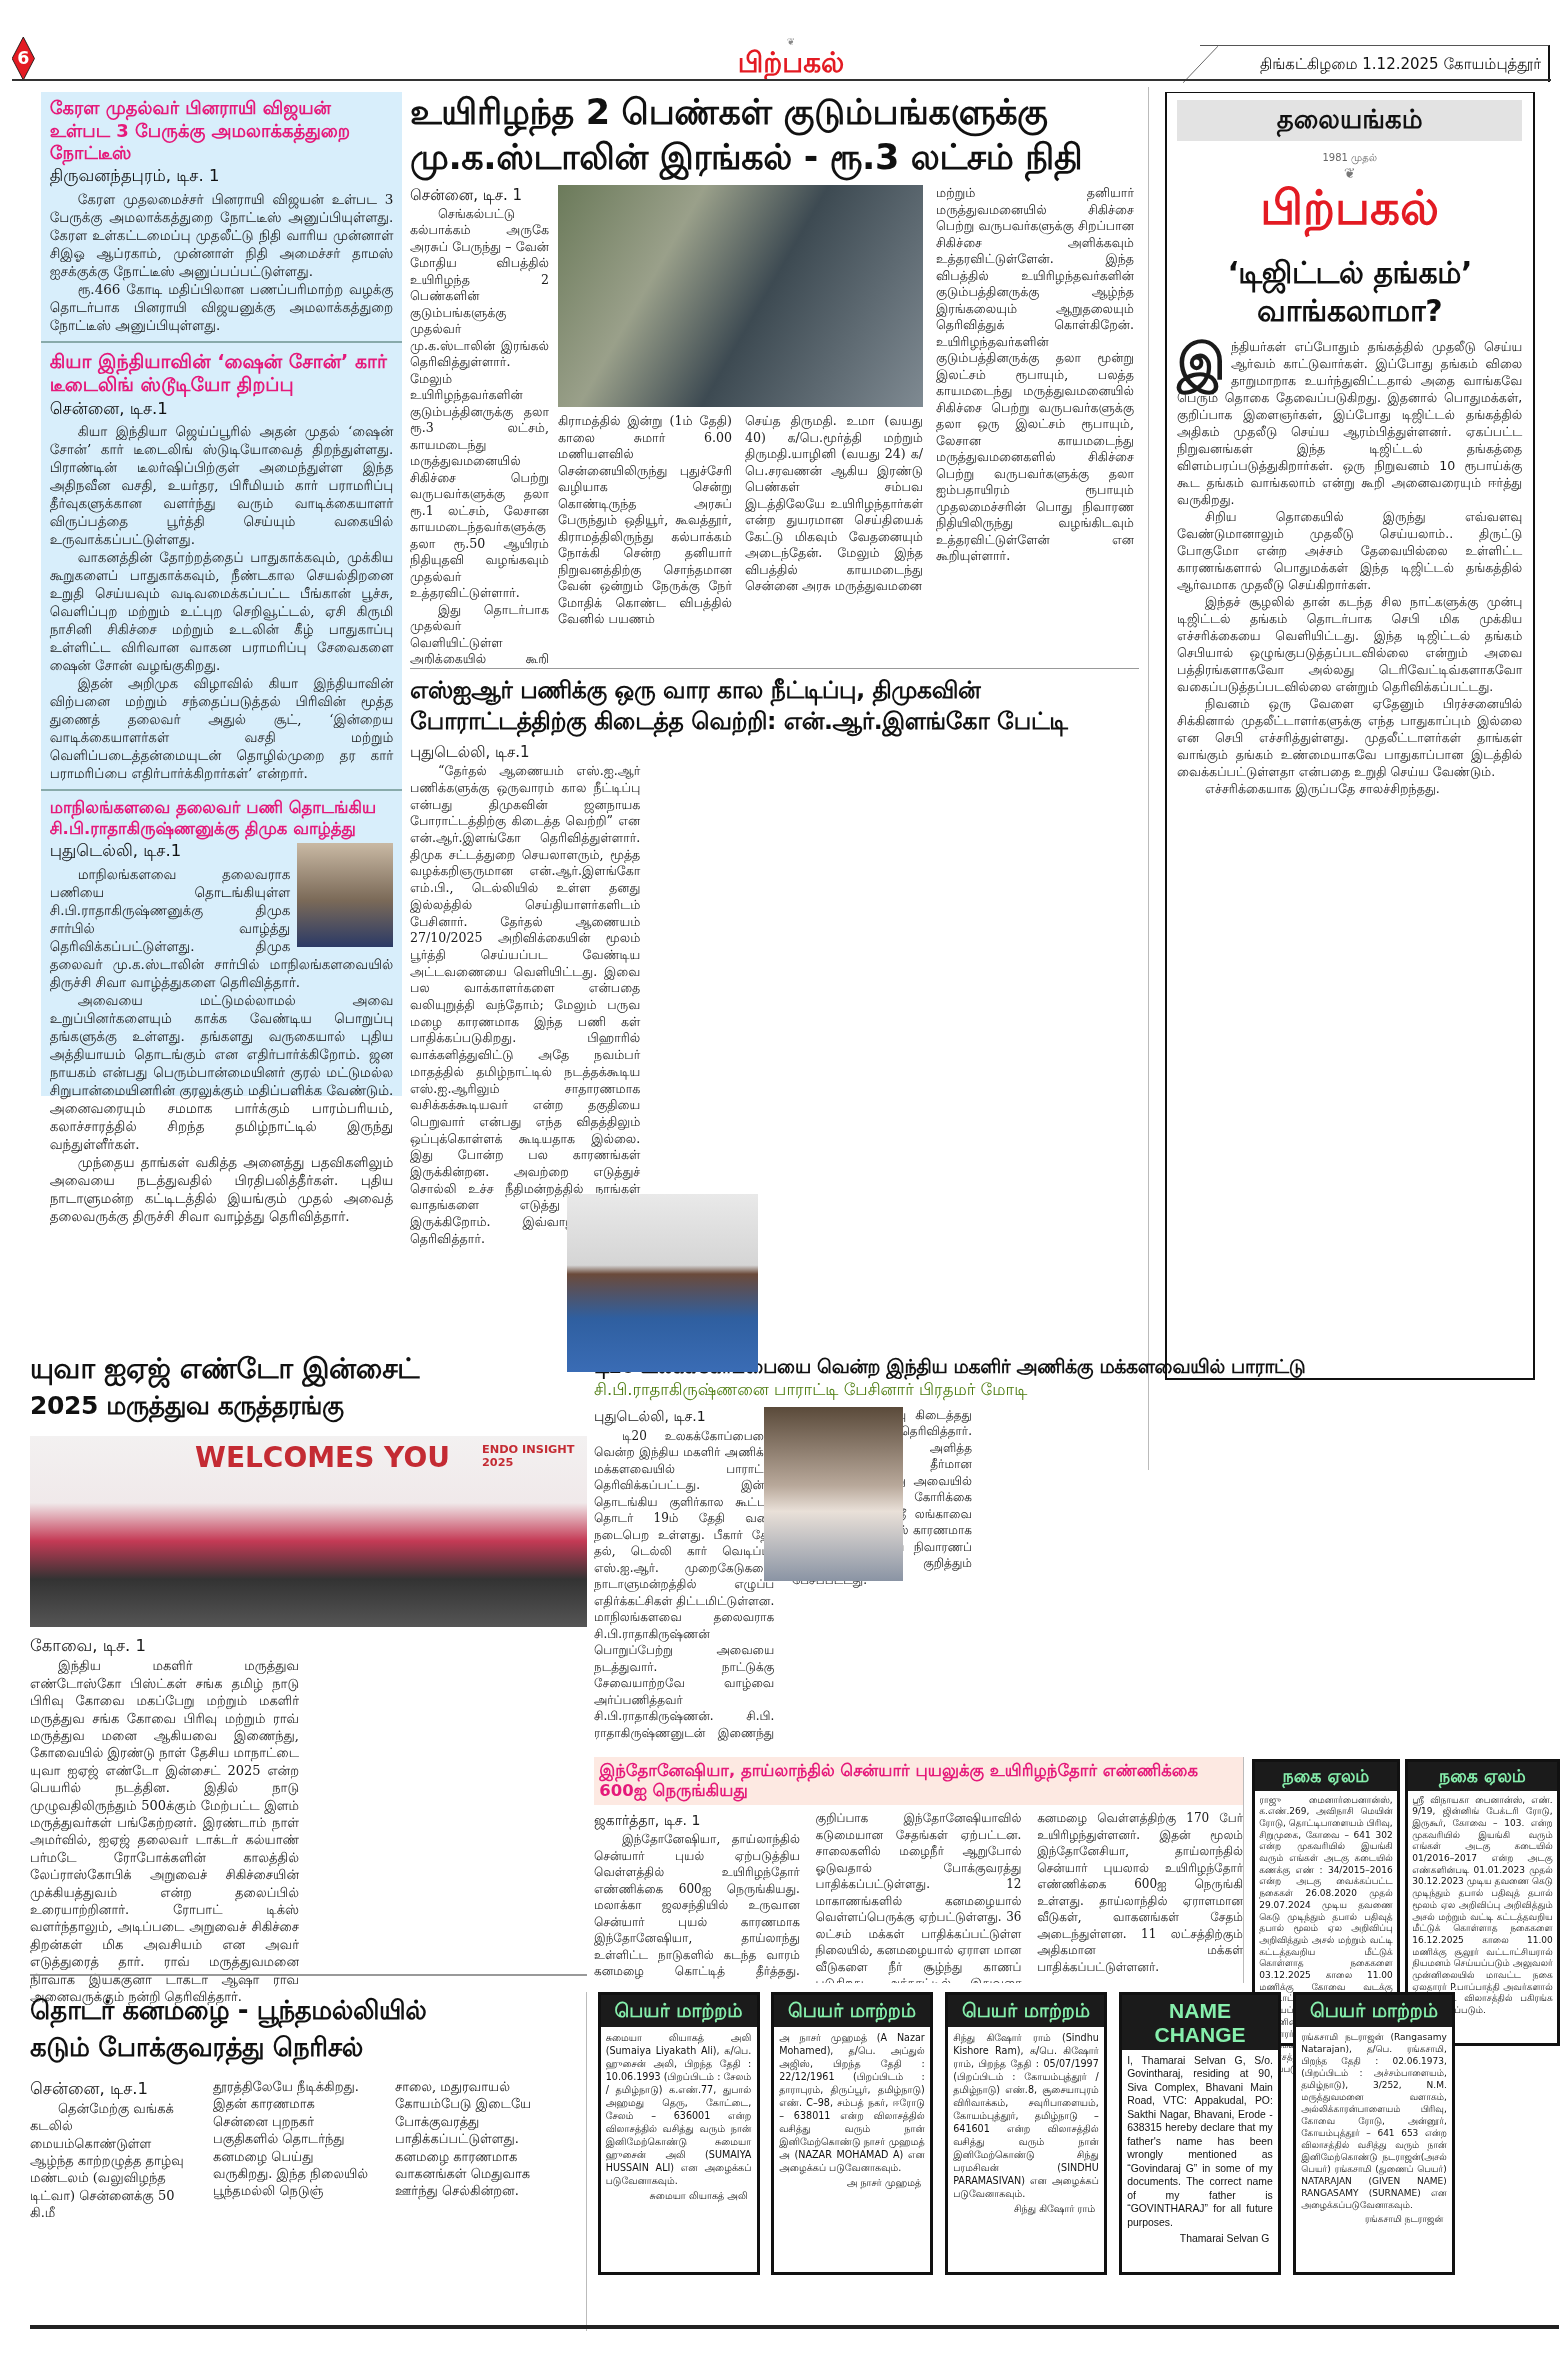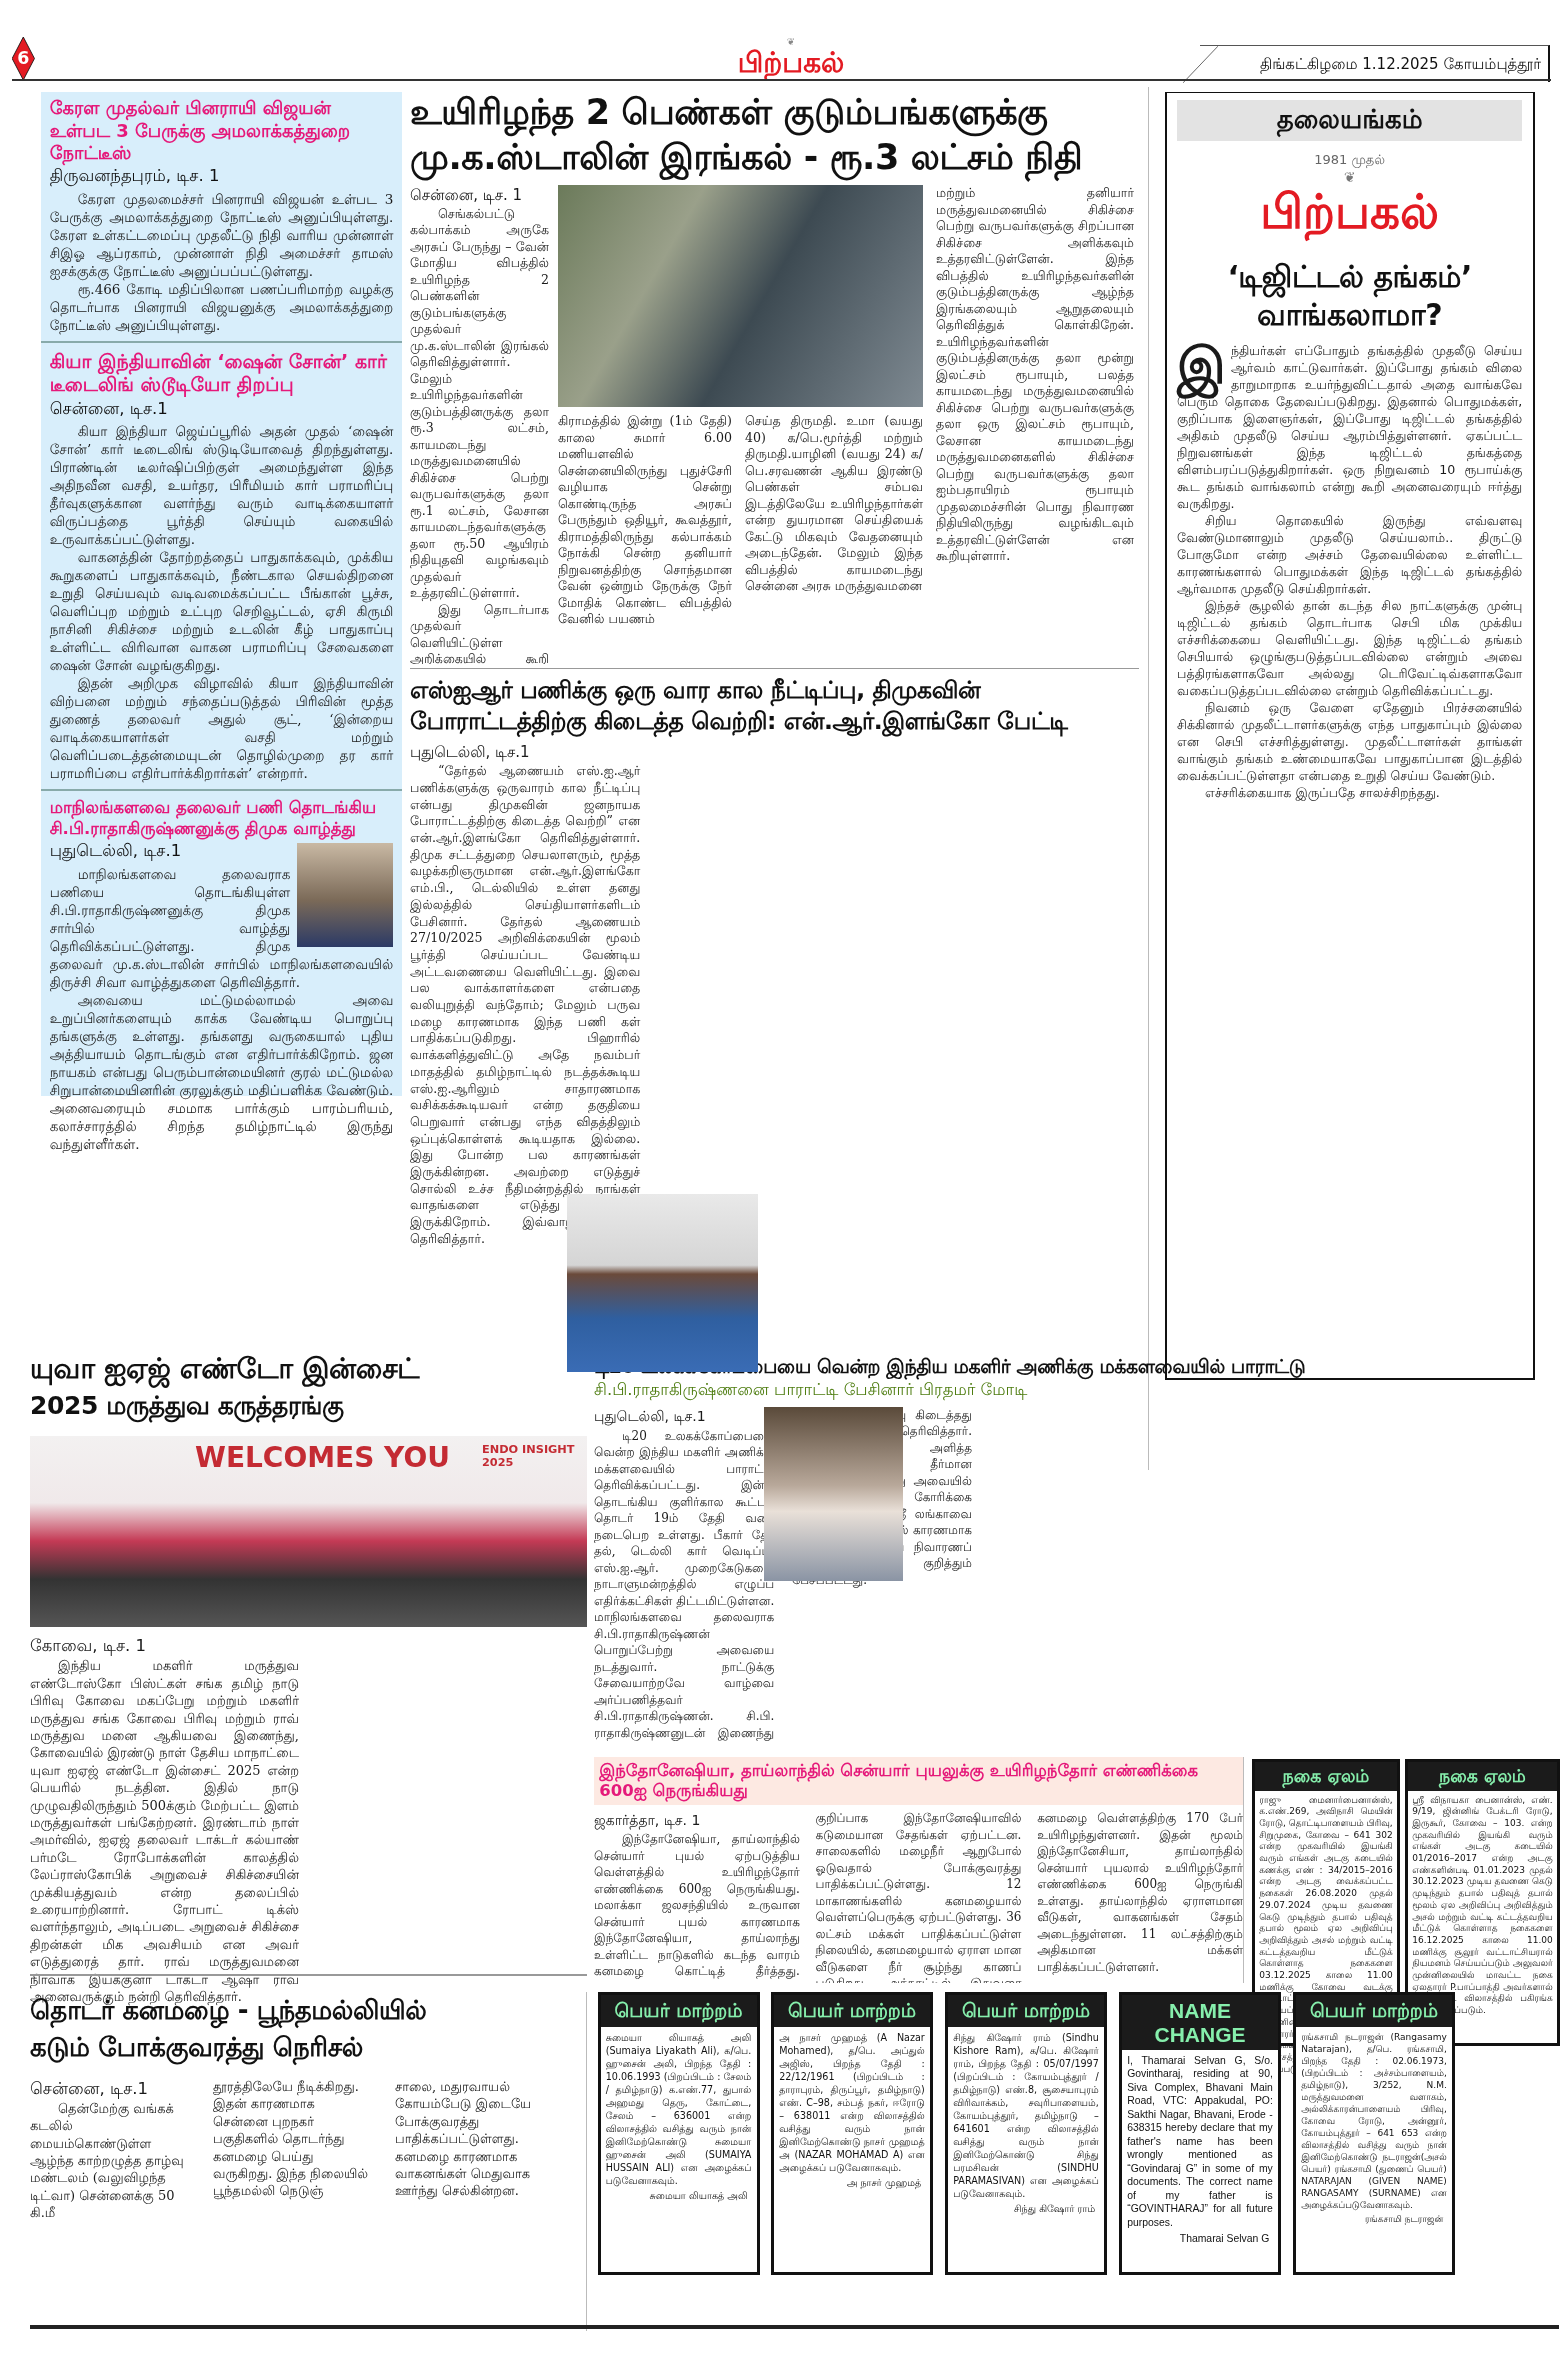--- a/index.html
+++ b/index.html
@@ -65,20 +65,21 @@
   </div>
   <div style="height:1.7px;background:#8aa;margin:7px -8.7px 7px;"></div>
   <div>
     <h2 class="head-pink" style="font-size:16.5px;">மாநிலங்களவை தலைவர் பணி தொடங்கிய சி.பி.ராதாகிருஷ்ணனுக்கு திமுக வாழ்த்து</h2>
     <div style="overflow:hidden;">
       <div class="photo" style="float:right;width:96px;height:104px;margin:3.5px 0 3.5px 7px;background:linear-gradient(180deg,#c9b9a4,#7b6a58 55%,#2b3a66);"></div>
       <div class="dateline">புதுடெல்லி, டிச.1</div>
       <div class="body-text">
         <p>மாநிலங்களவை தலைவராக பணியை தொடங்கியுள்ள சி.பி.ராதாகிருஷ்ணனுக்கு திமுக சார்பில் வாழ்த்து தெரிவிக்கப்பட்டுள்ளது. திமுக தலைவர் மு.க.ஸ்டாலின் சார்பில் மாநிலங்களவையில் திருச்சி சிவா வாழ்த்துகளை தெரிவித்தார்.</p>
         <p>அவையை மட்டுமல்லாமல் அவை உறுப்பினர்களையும் காக்க வேண்டிய பொறுப்பு தங்களுக்கு உள்ளது. தங்களது வருகையால் புதிய அத்தியாயம் தொடங்கும் என எதிர்பார்க்கிறோம். ஜன நாயகம் என்பது பெரும்பான்மையினர் குரல் மட்டுமல்ல சிறுபான்மையினரின் குரலுக்கும் மதிப்பளிக்க வேண்டும். அனைவரையும் சமமாக பார்க்கும் பாரம்பரியம், கலாச்சாரத்தில் சிறந்த தமிழ்நாட்டில் இருந்து வந்துள்ளீர்கள்.</p>
+        <p>முந்தைய தாங்கள் வகித்த அனைத்து பதவிகளிலும் அவையை நடத்துவதில் பிரதிபலித்தீர்கள். புதிய நாடாளுமன்ற கட்டிடத்தில் இயங்கும் முதல் அவைத் தலைவருக்கு திருச்சி சிவா வாழ்த்து தெரிவித்தார்.</p>
       </div>
     </div>
   </div>
 </div>
 
 <div class="abs" style="left:410px;top:90px;width:729px;height:574px;overflow:hidden;">
   <h1 class="head-black" style="font-size:35px;line-height:45px;">உயிரிழந்த 2 பெண்கள் குடும்பங்களுக்கு</h1>
   <h1 class="head-black" style="font-size:35px;line-height:45px;">மு.க.ஸ்டாலின் இரங்கல் - ரூ.3 லட்சம் நிதி</h1>
   <div style="position:relative;height:452px;margin-top:5.2px;">
     <div class="abs body-text" style="left:0;top:0;width:139px;font-size:12.6px;line-height:16.5px;">
@@ -103,21 +104,21 @@
       <div class="dateline" style="font-size:15px;">புதுடெல்லி, டிச.1</div>
       <p>“தேர்தல் ஆணையம் எஸ்.ஐ.ஆர் பணிக்களுக்கு ஒருவாரம் கால நீட்டிப்பு என்பது திமுகவின் ஜனநாயக போராட்டத்திற்கு கிடைத்த வெற்றி” என என்.ஆர்.இளங்கோ தெரிவித்துள்ளார். திமுக சட்டத்துறை செயலாளரும், மூத்த வழக்கறிஞருமான என்.ஆர்.இளங்கோ எம்.பி., டெல்லியில் உள்ள தனது இல்லத்தில் செய்தியாளர்களிடம் பேசினார். தேர்தல் ஆணையம் 27/10/2025 அறிவிக்கையின் மூலம் பூர்த்தி செய்யப்பட வேண்டிய அட்டவணையை வெளியிட்டது. இவை பல வாக்காளர்களை என்பதை வலியுறுத்தி வந்தோம்; மேலும் பருவ மழை காரணமாக இந்த பணி கள் பாதிக்கப்படுகிறது. பிஹாரில் வாக்களித்துவிட்டு அதே நவம்பர் மாதத்தில் தமிழ்நாட்டில் நடத்தக்கூடிய எஸ்.ஐ.ஆரிலும் சாதாரணமாக வசிக்கக்கூடியவர் என்ற தகுதியை பெறுவார் என்பது எந்த விதத்திலும் ஒப்புக்கொள்ளக் கூடியதாக இல்லை. இது போன்ற பல காரணங்கள் இருக்கின்றன. அவற்றை எடுத்துச் சொல்லி உச்ச நீதிமன்றத்தில் நாங்கள் வாதங்களை எடுத்து வைக்க இருக்கிறோம். இவ்வாறு அவர் தெரிவித்தார்.</p>
     </div>
   </div>
 </div>
 
 <div class="abs" style="left:1148px;top:87px;width:409px;height:1383px;border-left:1.7px solid #bbb;">
   <div class="abs" style="left:15.7px;top:5.2px;width:370px;height:1288px;border:2.6px solid #111;border-top-width:0.9px;padding:7px 10.4px;">
     <div style="background:#e3e3e3;text-align:center;font-size:26px;font-weight:bold;padding:3.5px 0;">தலையங்கம்</div>
     <div style="text-align:center;margin-top:10.4px;">
-      <div style="font-size:13px;color:#666;">1981 முதல்</div>
+      <div style="font-size:10px;color:#666;">1981 முதல்</div>
       <div style="font-size:14px;color:#777;">❦</div>
       <div style="font-family:'DejaVu Serif',serif;font-weight:bold;color:#e31b23;font-size:47px;line-height:54px;">பிற்பகல்</div>
     </div>
     <h2 class="head-black" style="text-align:center;font-size:30px;line-height:38px;margin-top:19px;">‘டிஜிட்டல் தங்கம்’</h2>
     <h2 class="head-black" style="text-align:center;font-size:30px;line-height:38px;">வாங்கலாமா?</h2>
     <div class="body-text" style="font-family:'DejaVu Sans',sans-serif;font-size:12.6px;line-height:17px;margin-top:8.7px;">
       <p style="text-indent:0;"><span style="float:left;font-size:50px;line-height:49px;font-weight:bold;margin-right:5.2px;">இ</span><span>ந்தியர்கள் எப்போதும் தங்கத்தில் முதலீடு செய்ய ஆர்வம் காட்டுவார்கள். இப்போது தங்கம் விலை தாறுமாறாக உயர்ந்துவிட்டதால் அதை வாங்கவே பெரும் தொகை தேவைப்படுகிறது. இதனால் பொதுமக்கள், குறிப்பாக இளைஞர்கள், இப்போது டிஜிட்டல் தங்கத்தில் அதிகம் முதலீடு செய்ய ஆரம்பித்துள்ளனர். ஏகப்பட்ட நிறுவனங்கள் இந்த டிஜிட்டல் தங்கத்தை விளம்பரப்படுத்துகிறார்கள். ஒரு நிறுவனம் 10 ரூபாய்க்கு கூட தங்கம் வாங்கலாம் என்று கூறி அனைவரையும் ஈர்த்து வருகிறது.</span></p>
       <p>சிறிய தொகையில் இருந்து எவ்வளவு வேண்டுமானாலும் முதலீடு செய்யலாம்.. திருட்டு போகுமோ என்ற அச்சம் தேவையில்லை உள்ளிட்ட காரணங்களால் பொதுமக்கள் இந்த டிஜிட்டல் தங்கத்தில் ஆர்வமாக முதலீடு செய்கிறார்கள்.</p>
       <p>இந்தச் சூழலில் தான் கடந்த சில நாட்களுக்கு முன்பு டிஜிட்டல் தங்கம் தொடர்பாக செபி மிக முக்கிய எச்சரிக்கையை வெளியிட்டது. இந்த டிஜிட்டல் தங்கம் செபியால் ஒழுங்குபடுத்தப்படவில்லை என்றும் அவை பத்திரங்களாகவோ அல்லது டெரிவேட்டிவ்களாகவோ வகைப்படுத்தப்படவில்லை என்றும் தெரிவிக்கப்பட்டது.</p>
       <p>நிவனம் ஒரு வேளை ஏதேனும் பிரச்சனையில் சிக்கினால் முதலீட்டாளர்களுக்கு எந்த பாதுகாப்பும் இல்லை என செபி எச்சரித்துள்ளது. முதலீட்டாளர்கள் தாங்கள் வாங்கும் தங்கம் உண்மையாகவே பாதுகாப்பான இடத்தில் வைக்கப்பட்டுள்ளதா என்பதை உறுதி செய்ய வேண்டும்.</p>

